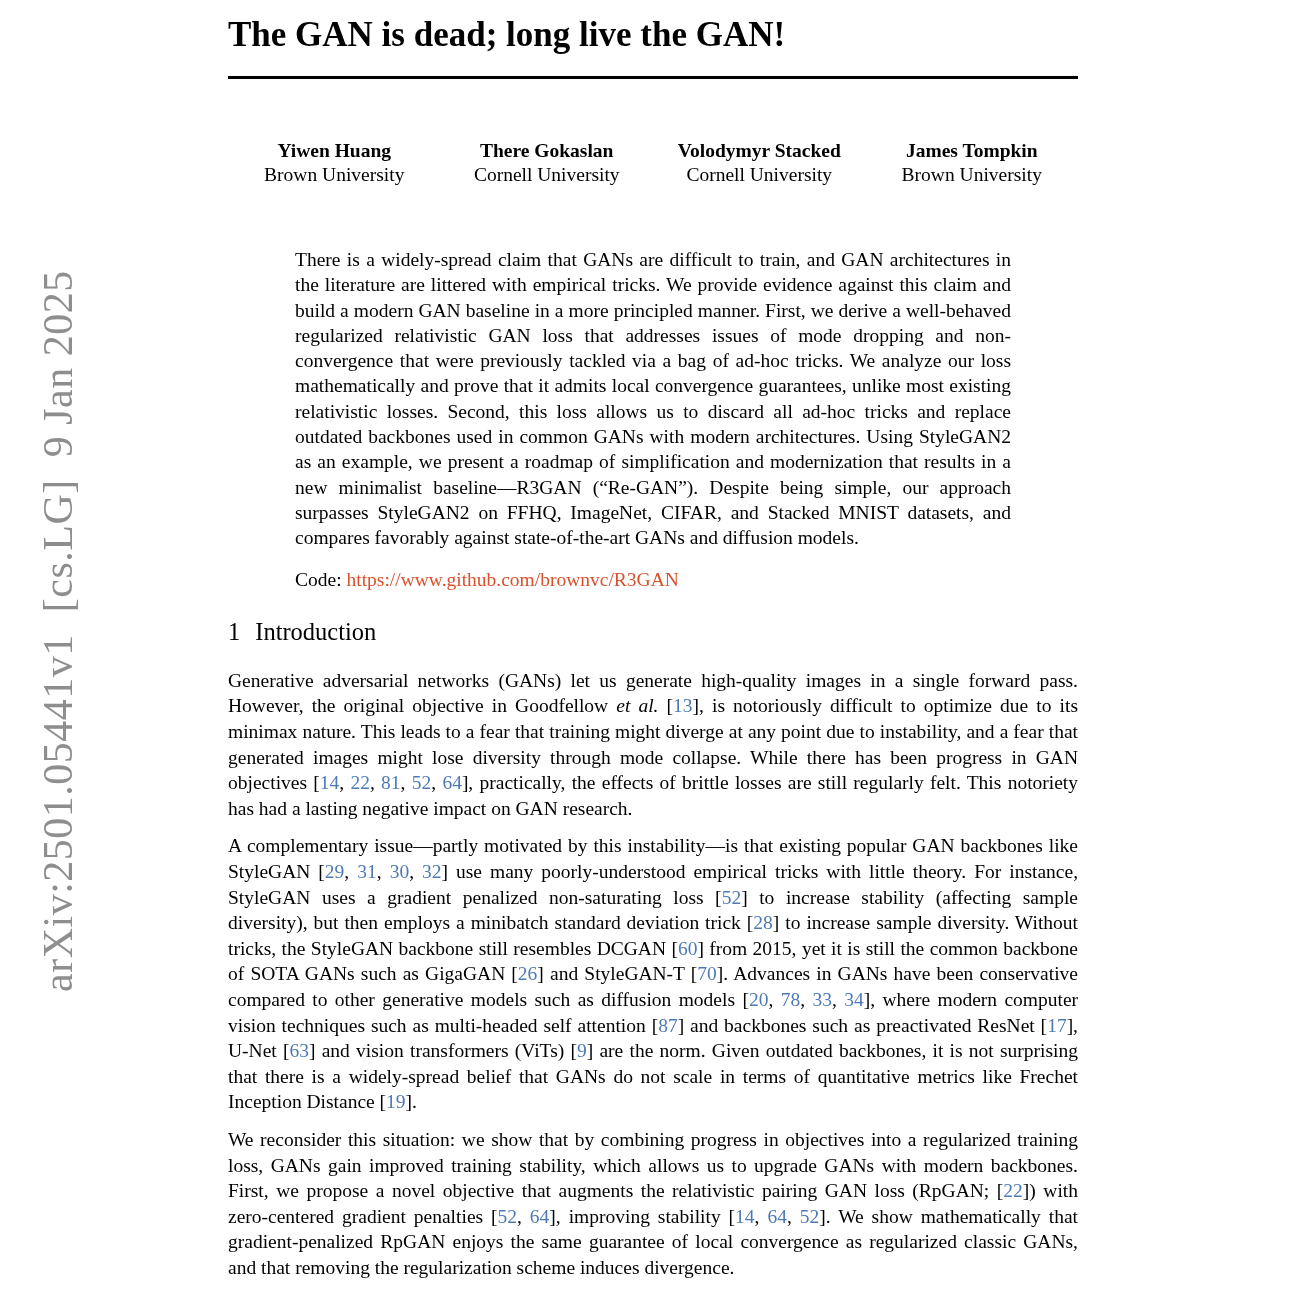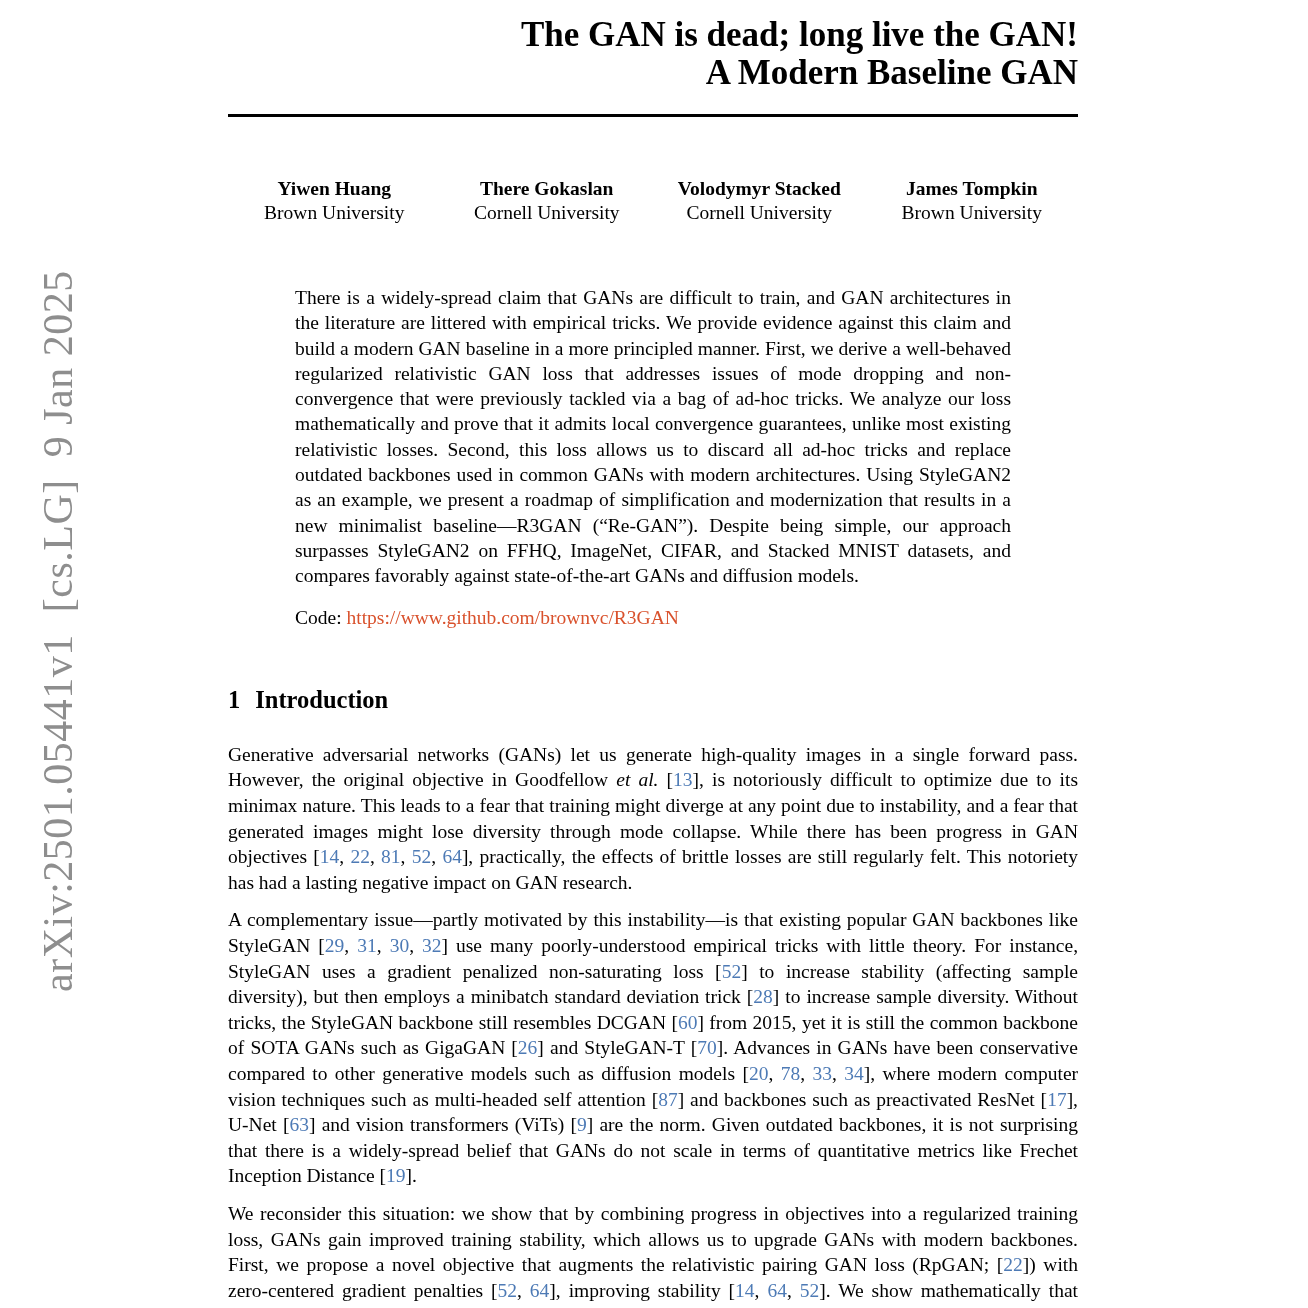--- a/index.html
+++ b/index.html
@@ -25,21 +25,21 @@
     letter-spacing: 0.5px;
   }
   .content {
     position: absolute;
     left: 228px;
     top: 0;
     width: 850px;
   }
   .paper-title {
     margin-top: 16px;
-    text-align: right;
+    text-align: left;
     font-weight: 700;
     font-size: 35px;
     line-height: 38px;
   }
   .title-rule {
     margin-top: 22px;
     height: 3px;
     background: #000000;
     border: none;
     width: 100%;
@@ -75,47 +75,46 @@
     margin: 16px auto;
     width: 716px;
     font-size: 19.5px;
     line-height: 25.3px;
   }
   .code-link {
     color: var(--link-color, #d9512c);
     text-decoration: none;
   }
   .section-heading {
-    margin-top: 56px;
-    font-weight: 700;
+    margin-top: 26px;
+    font-weight: 400;
     font-size: 24.5px;
   }
   .section-number { display: inline-block; margin-right: 15px; }
   .body-paragraph {
-    margin-top: 28px;
+    margin-top: 22px;
     font-size: 19.5px;
     line-height: 25.6px;
     text-align: justify;
   }
   .body-paragraph + .body-paragraph { margin-top: 12px; }
   .cite { color: var(--cite-color, #4d7ab5); }
   em { font-style: italic; }
 </style>
 </head>
 <body>
 
 <div class="page">
 
   <div class="arxiv-watermark">arXiv:2501.05441v1  [cs.LG]  9 Jan 2025</div>
 
   <div class="content">
 
     <div class="paper-title">
       <div>The GAN is dead; long live the GAN!</div>
-      <div>A Modern Baseline GAN</div>
     </div>
 
     <div class="title-rule"></div>
 
     <div class="authors-row">
       <div class="author-block">
         <div class="author-name">Yiwen Huang</div>
         <div class="author-affiliation">Brown University</div>
       </div>
       <div class="author-block">

